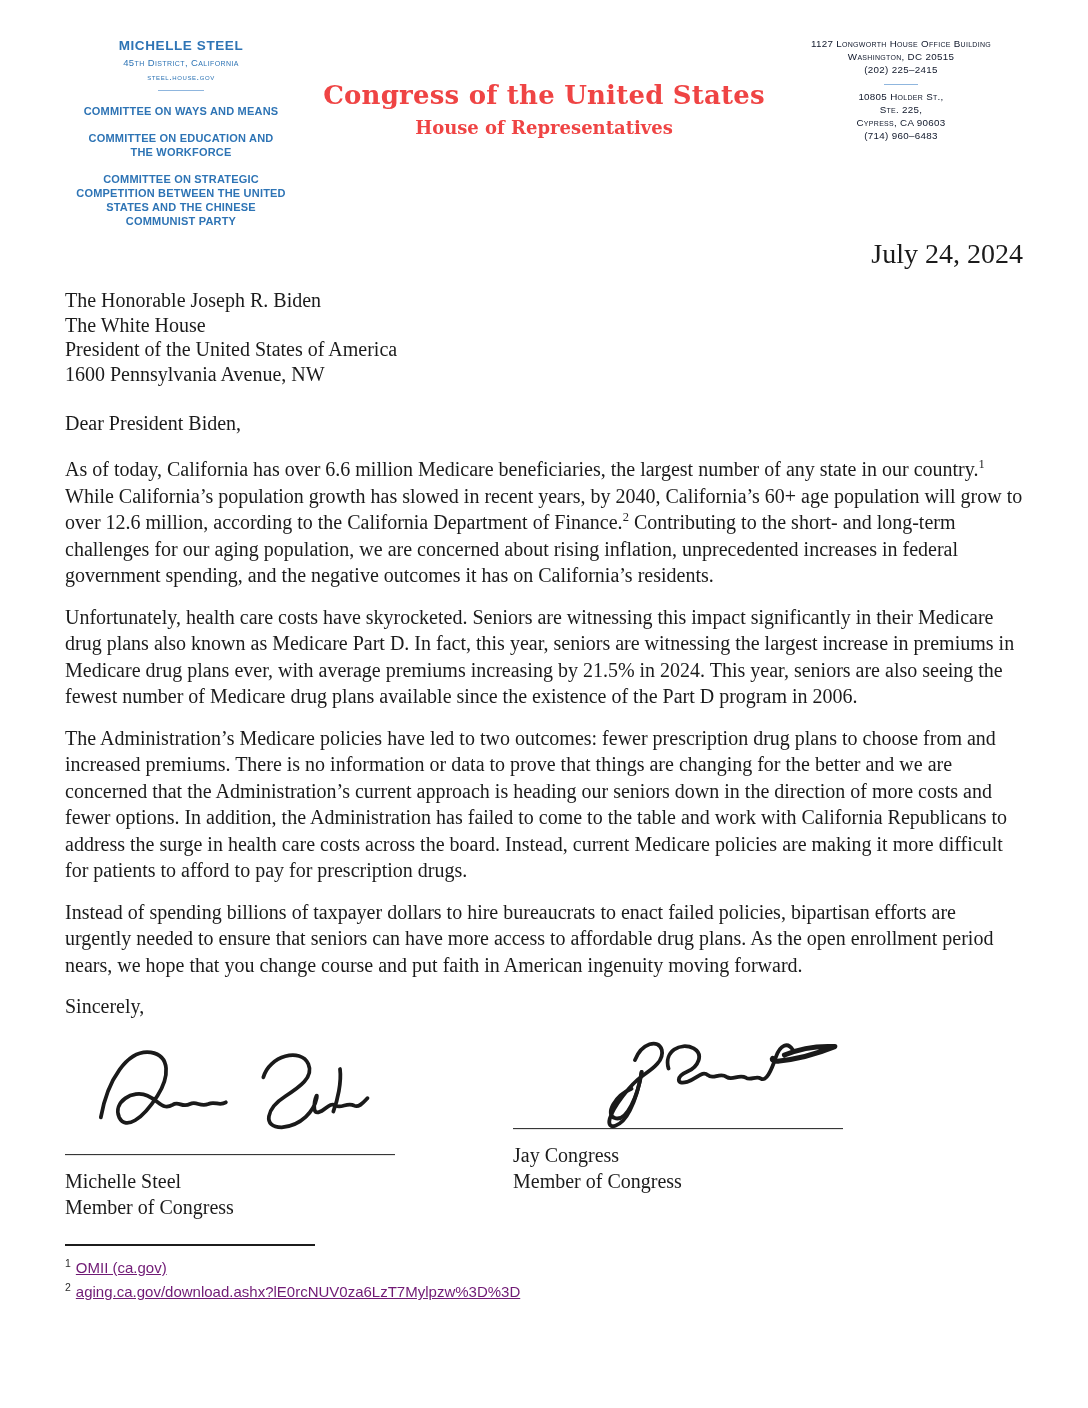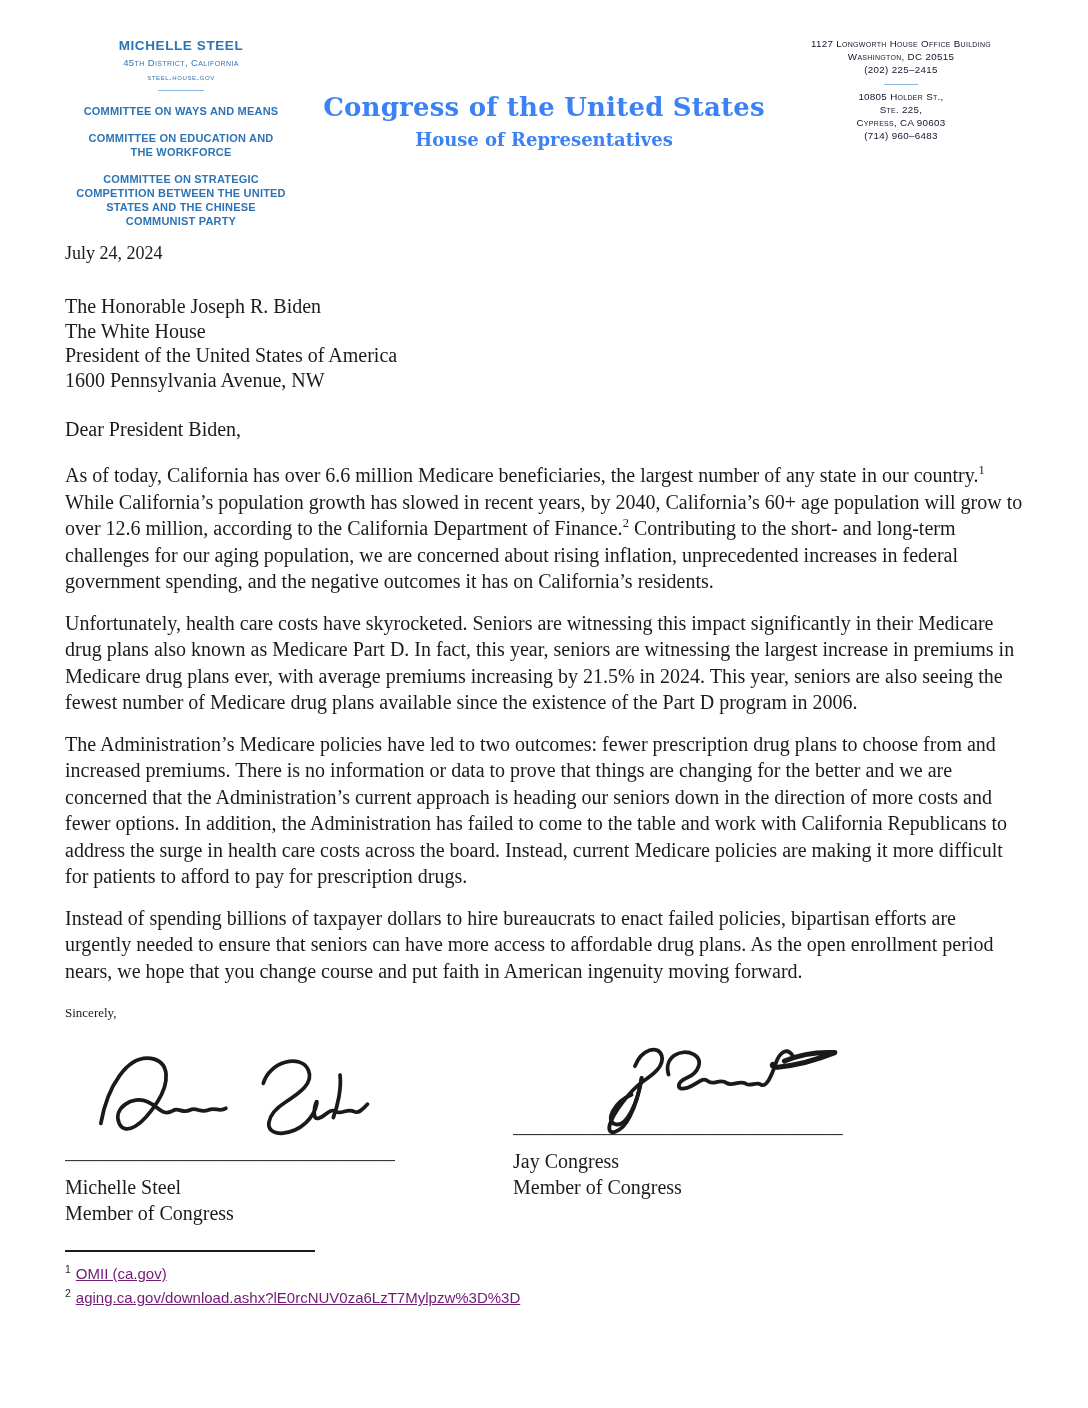--- a/index.html
+++ b/index.html
@@ -19,44 +19,44 @@
     text-align: center; color: #2e74b5;
     font-family: "Liberation Sans", sans-serif;
   }
   .lh-name { font-size: 13.5px; font-weight: bold; letter-spacing: .6px; }
   .lh-district { font-size: 9.5px; font-variant: small-caps; margin-top: 4px; letter-spacing: .4px; }
   .lh-site { font-size: 9px; font-variant: small-caps; margin-top: 4px; letter-spacing: .6px; }
   .lh-divider { width: 46px; border-top: 1px solid #8fb6de; margin: 8px auto 2px auto; }
   .committee { font-size: 11px; font-weight: bold; margin-top: 13px; line-height: 1.28; letter-spacing: .2px; }
 
   .masthead {
-    position: absolute; left: 0; right: 0; top: 92px;
-    text-align: center; color: #3b82f6;
+    position: absolute; left: 0; right: 0; top: 80px;
+    text-align: center; color: #ef4444;
     font-family: "DejaVu Serif", serif; font-weight: bold;
   }
   .m1 { font-size: 26px; letter-spacing: .2px; }
   .m2 { font-size: 18px; margin-top: 7px; }
   .m3 { font-size: 17.5px; margin-top: 6px; }
 
   .lh-right {
     position: absolute; left: 798px; top: 38px; width: 206px;
     text-align: center; color: #0f172a;
     font-family: "Liberation Sans", sans-serif;
   }
   .office-line { font-size: 9.8px; font-variant: small-caps; line-height: 1.32; letter-spacing: .3px; }
   .lh-divider-r { width: 34px; border-top: 1px solid #8fb6de; margin: 7px auto 6px auto; }
 
   
   .content { position: absolute; left: 65px; top: 240px; width: 958px; }
-  .date { text-align: left; font-size: 18px; line-height: 27px; margin-bottom: 27px; }
+  .date { text-align: right; font-size: 28px; line-height: 27px; margin-bottom: 21px; }
   .recipient-line { font-size: 20px; line-height: 24.5px; }
   .salutation { font-size: 20px; line-height: 27px; margin-top: 24px; margin-bottom: 19px; }
   .para { margin: 0 0 15px 0; font-size: 20px; line-height: 26.5px; }
   .para sup { font-size: 12.5px; line-height: 0; vertical-align: super; }
-  .closing { font-size: 13px; line-height: 27px; margin-top: 3px; }
+  .closing { font-size: 20px; line-height: 27px; margin-top: 3px; }
 
   
   .sig-row { display: flex; margin-top: 14px; }
   .sig-col { width: 448px; position: relative; }
   .sig-col.right { width: 460px; }
   .sig-svg-left { display: block; width: 330px; height: 100px; margin-bottom: 0; }
   .sig-svg-right { display: block; width: 348px; height: 126px; margin-top: -26px; margin-bottom: -26px; position: relative; z-index: 1; }
   .sig-line {
     width: 330px; height: 26px; overflow: hidden; white-space: nowrap;
     font-size: 20px; color: #2b2b2b;

